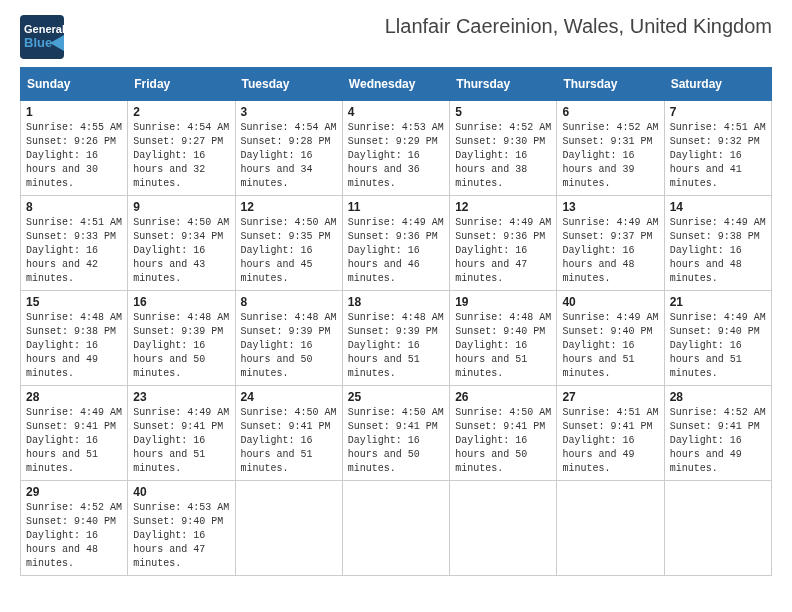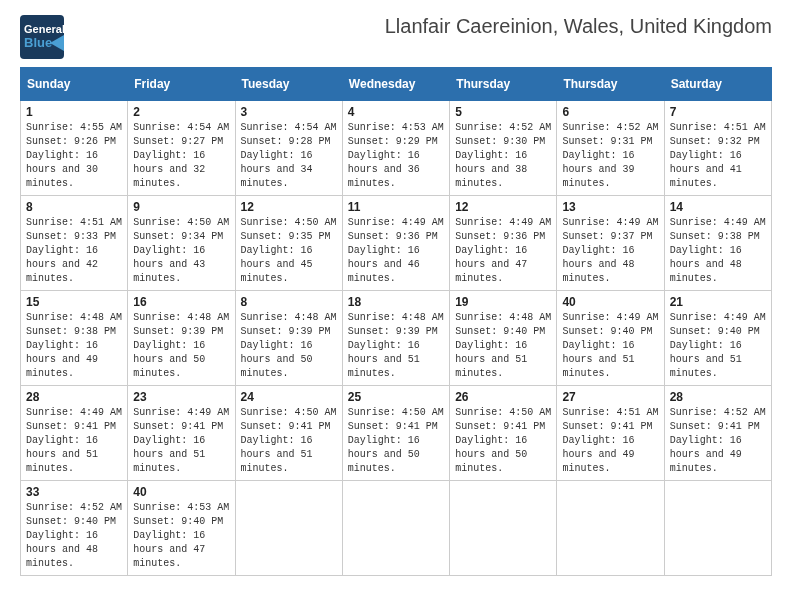--- a/index.html
+++ b/index.html
@@ -231,21 +231,21 @@
             <span class="day-num">27</span>
             <div class="day-info">Sunrise: 4:51 AM<br>Sunset: 9:41 PM<br>Daylight: 16 hours and 49 minutes.</div>
           </td>
           <td>
             <span class="day-num">28</span>
             <div class="day-info">Sunrise: 4:52 AM<br>Sunset: 9:41 PM<br>Daylight: 16 hours and 49 minutes.</div>
           </td>
         </tr>
         <tr>
           <td>
-            <span class="day-num">33</span>
+            <span class="day-num">29</span>
             <div class="day-info">Sunrise: 4:52 AM<br>Sunset: 9:40 PM<br>Daylight: 16 hours and 48 minutes.</div>
           </td>
           <td>
             <span class="day-num">40</span>
             <div class="day-info">Sunrise: 4:53 AM<br>Sunset: 9:40 PM<br>Daylight: 16 hours and 47 minutes.</div>
           </td>
           <td class="empty-cell"></td>
           <td class="empty-cell"></td>
           <td class="empty-cell"></td>
           <td class="empty-cell"></td>

